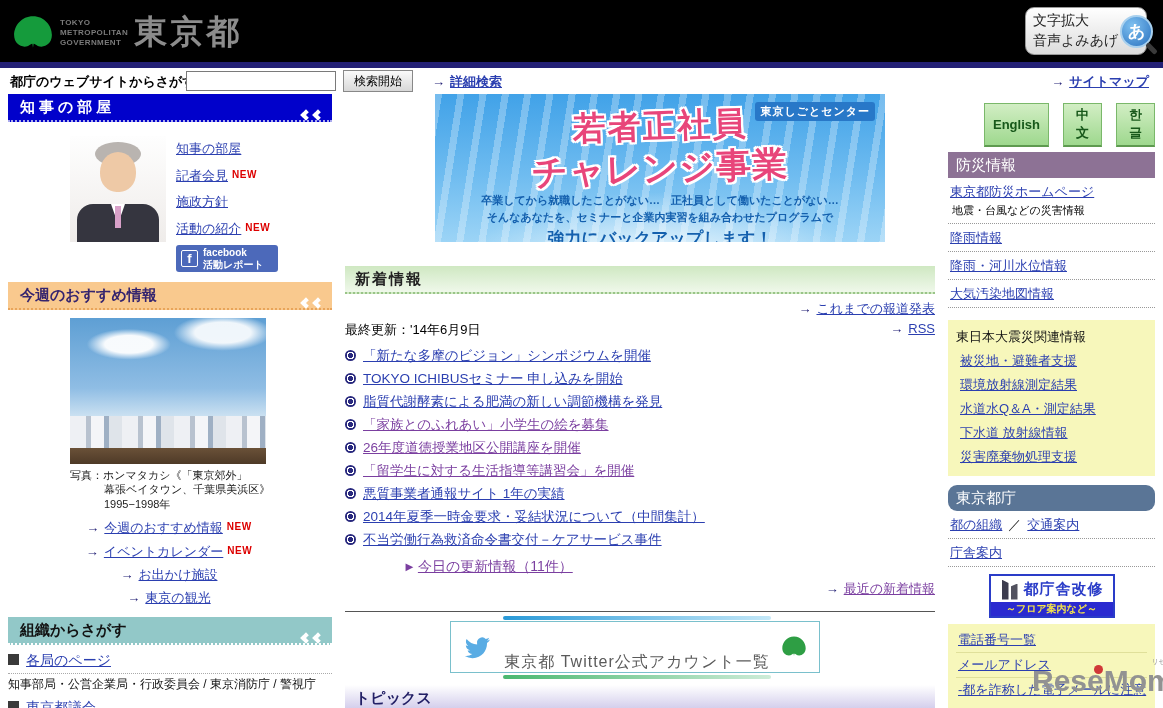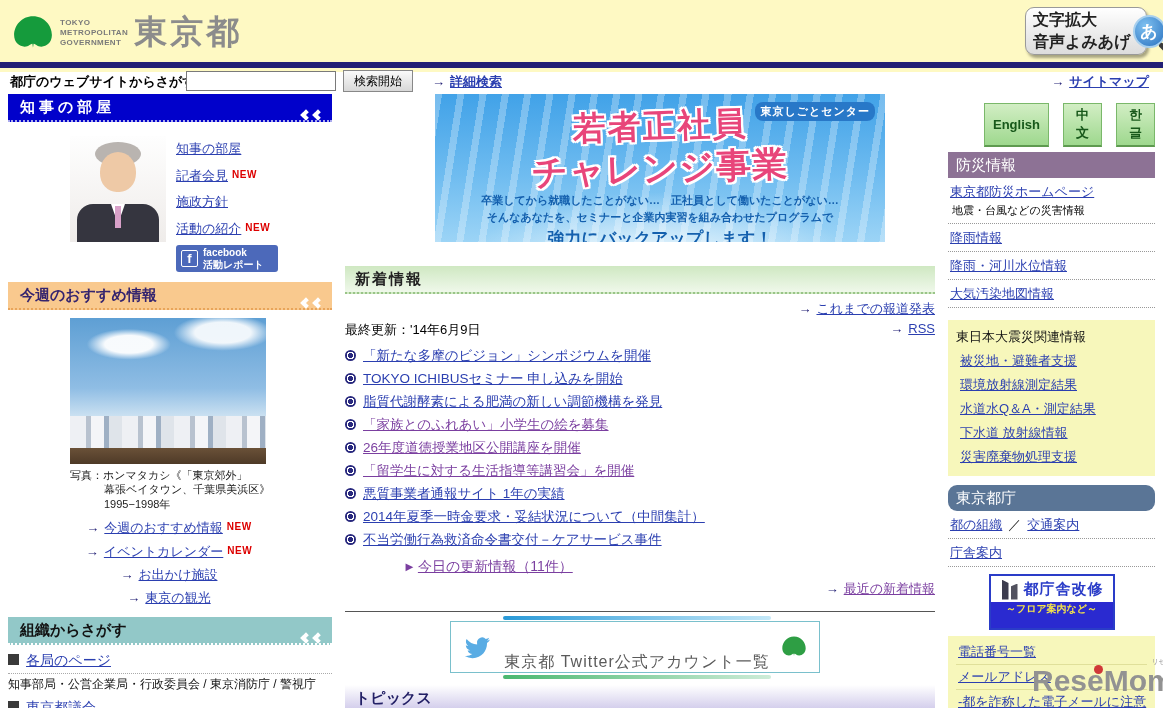--- a/index.html
+++ b/index.html
@@ -10,27 +10,27 @@
   
   .lnk { color:#2b3fb0; text-decoration:underline; cursor:pointer; }
   .lnk.visited { color:#7b3fa0; }
   .arw { color:#232075; font-weight:bold; margin-right:5px; font-size:13px; }
   .new { color:#dd0000; font-weight:bold; font-size:10px; margin-left:4px; vertical-align:2px; letter-spacing:0.5px; }
   .chevs { position:absolute; right:10px; top:7px; }
   .chev { display:inline-block; width:8px; height:8px; border-left:4px solid #fff; border-bottom:4px solid #fff; transform:rotate(45deg); margin-left:4px; }
   .hdr { position:relative; font-weight:bold; font-size:15px; }
 
   
-  .topbar { position:absolute; top:0; left:0; width:1163px; height:72px; background:#fef9c3; }
+  .topbar { position:absolute; top:0; left:0; width:1163px; height:62px; background:#000000; }
   .logo { position:absolute; top:10px; left:12px; display:flex; align-items:center; }
   .leaf-svg { display:block; }
   .logo-small { font-size:8px; color:#7a7a7a; line-height:1.25; letter-spacing:0.4px; margin:0 6px 0 6px; font-weight:bold; }
   .logo-title { font-size:33px; color:#8c8c8c; font-weight:bold; letter-spacing:3px; }
   .access-btn { position:absolute; top:7px; right:16px; width:122px; height:48px; border:1px solid #999; border-radius:9px; background:linear-gradient(#ffffff,#dcdcdc); box-shadow:2px 3px 3px rgba(0,0,0,0.35); display:flex; align-items:center; padding:2px 4px 2px 7px; cursor:pointer; }
-  .access-txt { font-size:16px; font-weight:bold; color:#222; line-height:1.4; white-space:nowrap; }
+  .access-txt { font-size:14px; font-weight:normal; color:#222; line-height:1.4; white-space:nowrap; }
   .mag { width:33px; height:33px; min-width:33px; border-radius:50%; background:radial-gradient(circle at 35% 30%, #7ec0f0, #2a72c0); border:2px solid #a8d0ee; position:relative; display:flex; align-items:center; justify-content:center; margin-left:2px; }
   .mag::after { content:""; position:absolute; bottom:-9px; right:-3px; width:5px; height:13px; background:#3a3a3a; border-radius:2px; transform:rotate(-45deg); }
   .mag-a { color:#fff; font-size:17px; font-weight:bold; }
   .navy-bar { position:absolute; top:62px; left:0; width:1163px; height:6px; background:#232075; }
 
   
   .search-row { position:absolute; top:69px; left:0; width:1163px; height:25px; font-size:13px; }
   .search-label { position:absolute; left:10px; top:4px; font-weight:bold; color:#000; }
   .search-input { position:absolute; left:186px; top:2px; width:150px; height:20px; border:1px solid #7a7a7a; font-size:12px; padding:0 3px; }
   .btn-search { position:absolute; left:343px; top:1px; height:22px; font-size:12px; border:1px solid #888; background:linear-gradient(#fafafa,#d8d8d8); padding:1px 10px; cursor:pointer; font-family:inherit; }
@@ -74,21 +74,21 @@
   .org-link-row { border-bottom:1px dotted #aaa; padding-bottom:3px; }
   .sq { display:inline-block; width:11px; height:11px; background:#3a3a3a; margin-right:7px; }
   .org-desc { font-size:12px; color:#111; line-height:1.3; margin:3px 0 4px 0; }
 
   
   .banner { margin-left:90px; width:450px; height:148px; position:relative; overflow:hidden; cursor:pointer; text-align:center;
     background:
       repeating-linear-gradient(99deg, rgba(255,255,255,0.28) 0 7px, rgba(255,255,255,0) 7px 22px),
       radial-gradient(ellipse 320px 120px at 50% 115%, rgba(255,255,255,0.85), rgba(255,255,255,0) 60%),
       linear-gradient(180deg,#41a2e8,#6fbcf0 55%,#9cd4f6); }
-  .banner-badge { position:absolute; top:8px; right:10px; font-size:11px; font-weight:bold; color:#fff; background:#2878c8; padding:2px 5px; border-radius:8px; letter-spacing:1px; }
+  .banner-badge { position:absolute; top:8px; right:10px; font-size:11px; font-weight:bold; color:#fff; background:#2878c8; padding:2px 5px; border-radius:3px; letter-spacing:1px; }
   .banner-t1 { margin-top:10px; font-size:33px; font-weight:bold; color:#e8457a; transform:rotate(-2deg);
     text-shadow:2px 2px 0 #fff,-2px 2px 0 #fff,2px -2px 0 #fff,-2px -2px 0 #fff,0 2px 0 #fff,0 -2px 0 #fff,2px 0 0 #fff,-2px 0 0 #fff; letter-spacing:2px; }
   .banner-t2 { font-size:35px; font-weight:bold; color:#e8457a; transform:rotate(-2deg); margin-top:-4px;
     text-shadow:2px 2px 0 #fff,-2px 2px 0 #fff,2px -2px 0 #fff,-2px -2px 0 #fff,0 2px 0 #fff,0 -2px 0 #fff,2px 0 0 #fff,-2px 0 0 #fff; letter-spacing:1px; }
   .banner-s { font-size:11px; font-weight:bold; color:#1460ae; line-height:1.5; }
   .banner-s3 { font-size:17px; font-weight:bold; color:#1460ae; margin-top:2px; }
   .hdr-green { margin-top:24px; height:28px; background:linear-gradient(180deg,#cfe8c2,#eff8ea); color:#222; line-height:26px; padding-left:10px; border-bottom:2px dotted #99c488; letter-spacing:2px; }
   .press-row { text-align:right; margin-top:6px; font-size:13px; }
   .updated-row { display:flex; justify-content:space-between; margin-top:3px; font-size:13px; color:#000; }
   .news-list { margin-top:5px; }
@@ -116,21 +116,21 @@
   .ybox-title { color:#111; padding:2px 0 3px 0; }
   .ybox .yrow { padding:2px 0 2px 4px; line-height:20px; }
   .hdr-slate { margin-top:9px; height:26px; background:#5a7596; color:#fff; font-size:15px; line-height:26px; padding-left:8px; font-weight:normal;border-radius:9px; }
   .slash { color:#111; margin:0 6px; }
   .kaishu { margin:7px auto 0; width:126px; border:2px solid #2a3cc8; background:#fff; cursor:pointer; }
   .kaishu-top { display:flex; align-items:center; justify-content:center; gap:4px; height:26px; }
   .kaishu-title { color:#2a3cc8; font-weight:bold; font-size:15px; letter-spacing:1px; }
   .towers { position:relative; width:20px; height:21px; display:inline-block; }
   .towers::before { content:""; position:absolute; bottom:0; left:2px; width:7px; height:20px; background:#3c3c4e; clip-path:polygon(0 0,100% 18%,100% 100%,0 100%); }
   .towers::after  { content:""; position:absolute; bottom:0; right:2px; width:7px; height:16px; background:#52525f; clip-path:polygon(0 18%,100% 0,100% 100%,0 100%); }
-  .kaishu-strip { background:#2a2ad0; color:#f5e44a; font-size:10px; text-align:center; height:26px; line-height:14px; font-weight:bold; }
+  .kaishu-strip { background:#2a2ad0; color:#f5e44a; font-size:10px; text-align:center; height:14px; line-height:14px; font-weight:bold; }
   .ybox2 { margin-top:6px; background:#f7f7bb; padding:4px 8px 6px; }
   .ybox2 .yrow { border-bottom:1px solid #e0e09a; padding:3px 0 3px 2px; line-height:18px; }
   .ybox2 .yrow:last-child { border-bottom:0; }
 
   .watermark { position:absolute; left:1032px; top:664px; color:#929292; font-weight:bold; font-size:30px; letter-spacing:0; }
   .watermark .ruby { position:absolute; top:-7px; right:2px; font-size:7px; color:#999; font-weight:normal; }
   .watermark .dot { position:absolute; left:62px; top:1px; width:9px; height:9px; border-radius:50%; background:#d03838; }
 </style>
 </head>
 <body>

